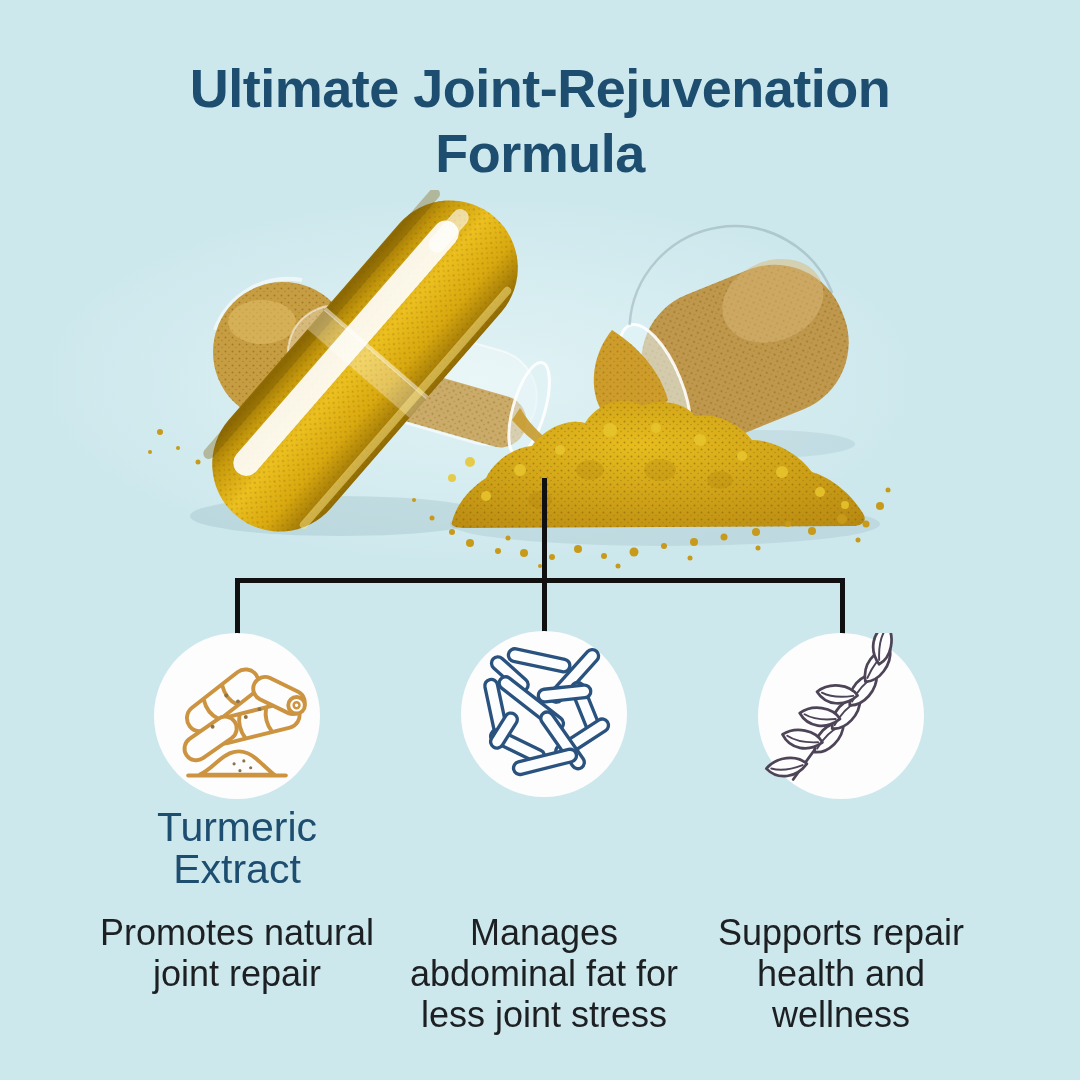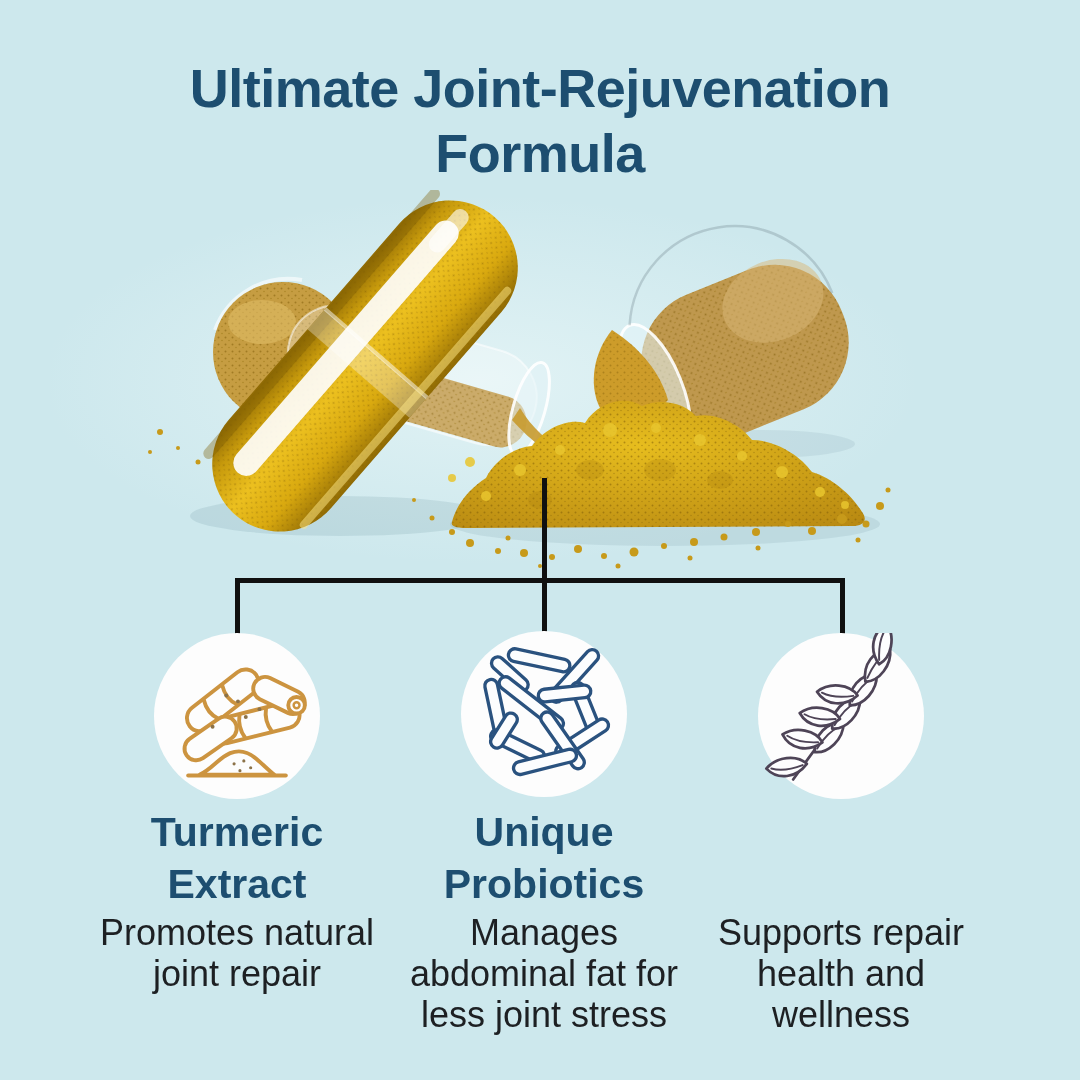--- a/index.html
+++ b/index.html
@@ -20,21 +20,21 @@
   .dropL{left:235px;top:578px;width:5px;height:57px;}
   .dropC{left:542px;top:578px;width:5px;height:57px;}
   .dropR{left:840px;top:578px;width:5px;height:57px;}
   .fcircle{
     position:absolute;width:166px;height:166px;border-radius:50%;
     background:#fdfdfd;
   }
   .c1{left:154px;top:633px;} .c2{left:461px;top:631px;} .c3{left:758px;top:633px;}
   .ft{
     position:absolute;width:330px;top:806px;text-align:center;
-    font-size:41px;line-height:52px;font-weight:bold;color:#1d4e70;
+    font-size:41px;line-height:42px;font-weight:normal;color:#1d4e70;
     white-space:pre-line;
   }
   .fd{
     position:absolute;width:330px;top:912px;text-align:center;
     font-size:36px;line-height:41px;color:#1d2023;white-space:pre-line;
   }
   .colA{left:72px;} .colB{left:379px;} .colC{left:676px;}
 </style>
 </head>
 <body>
@@ -284,22 +284,20 @@
         <g transform="translate(102,64) rotate(-158)">
           <path d="M0,0 C8,-16 26,-22 40,-12 C32,2 12,8 0,0 Z"></path>
             <path d="M4,-2 C14,-8 24,-12 35,-11" fill="none" stroke-width="2"></path>
         </g>
       </g>
     </svg>
   </div>
 
   <div class="ft colA">Turmeric
 Extract</div>
-  <div class="ft colB">Unique
-Probiotics</div>
 
   <div class="fd colA">Promotes natural
 joint repair</div>
   <div class="fd colB">Manages
 abdominal fat for
 less joint stress</div>
   <div class="fd colC">Supports repair
 health and
 wellness</div>
 

